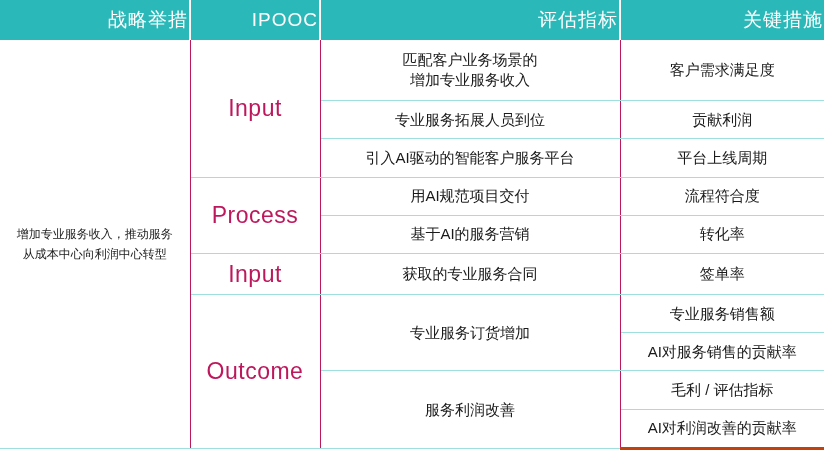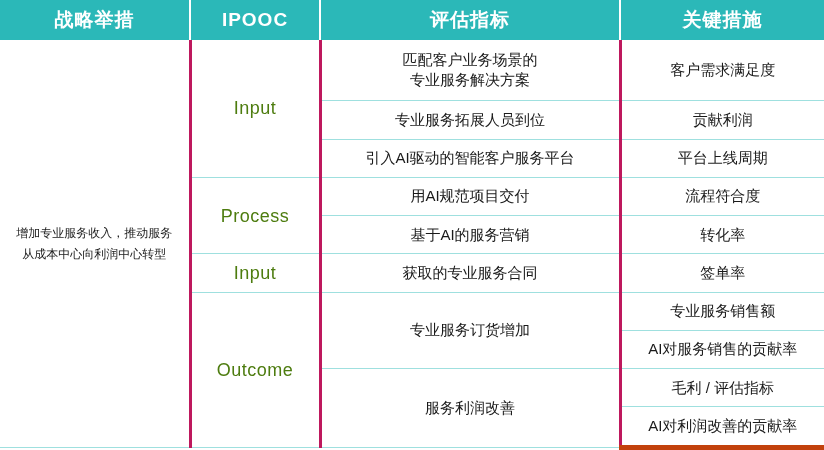--- a/index.html
+++ b/index.html
@@ -27,52 +27,52 @@
   }
   table.matrix col.c1 { width: 190px; }
   table.matrix col.c2 { width: 130px; }
   table.matrix col.c3 { width: 300px; }
   table.matrix col.c4 { width: 204px; }
 
   thead th {
     background: #2bb8b8;
     color: #ffffff;
     font-size: 19px;
-    font-weight: bold;
+    font-weight: normal;
     height: 38px;
-    text-align: center;
+    text-align: right;
     vertical-align: middle;
     border-right: 2px solid #ffffff;
     letter-spacing: 1px;
   }
   thead th:last-child { border-right: none; }
 
   tbody td {
     border-bottom: 1px solid #9fe0df;
-    border-right: 3px solid #be185d;
+    border-right: 1px solid #be185d;
     text-align: center;
     vertical-align: middle;
     font-size: 15px;
     line-height: 1.35;
     color: #1a1a1a;
     padding: 2px 6px;
     background: #ffffff;
   }
   tbody td:last-child { border-right: none; }
-  tbody tr:last-child td { border-bottom: 5px solid #c2410c; }
+  tbody tr:last-child td { border-bottom: 3px solid #c2410c; }
 
   td.strategy {
     font-size: 12px;
     line-height: 1.7;
     padding: 4px 14px;
     border-left: none;
   }
   td.ipooc {
-    font-size: 18px;
-    color: #4d7c0f;
+    font-size: 23px;
+    color: #be185d;
     letter-spacing: 0.5px;
   }
   td.measure {
     padding: 6px 10px;
   }
   td.metric {
     padding: 6px 24px;
   }
   .two-line { display: block; }
 </style>
@@ -95,21 +95,21 @@
         <th>关键措施</th>
       </tr>
     </thead>
     <tbody>
 
       <tr>
         <td class="strategy" rowspan="11">增加专业服务收入，推动服务从成本中心向利润中心转型</td>
         <td class="ipooc" rowspan="3">Input</td>
         <td class="measure">
           <span class="two-line">匹配客户业务场景的</span>
-          <span class="two-line">专业服务解决方案</span>
+          <span class="two-line">增加专业服务收入</span>
         </td>
         <td class="metric">客户需求满足度</td>
       </tr>
       <tr>
         <td class="measure">专业服务拓展人员到位</td>
         <td class="metric">贡献利润</td>
       </tr>
       <tr>
         <td class="measure">引入AI驱动的智能客户服务平台</td>
         <td class="metric">平台上线周期</td>

